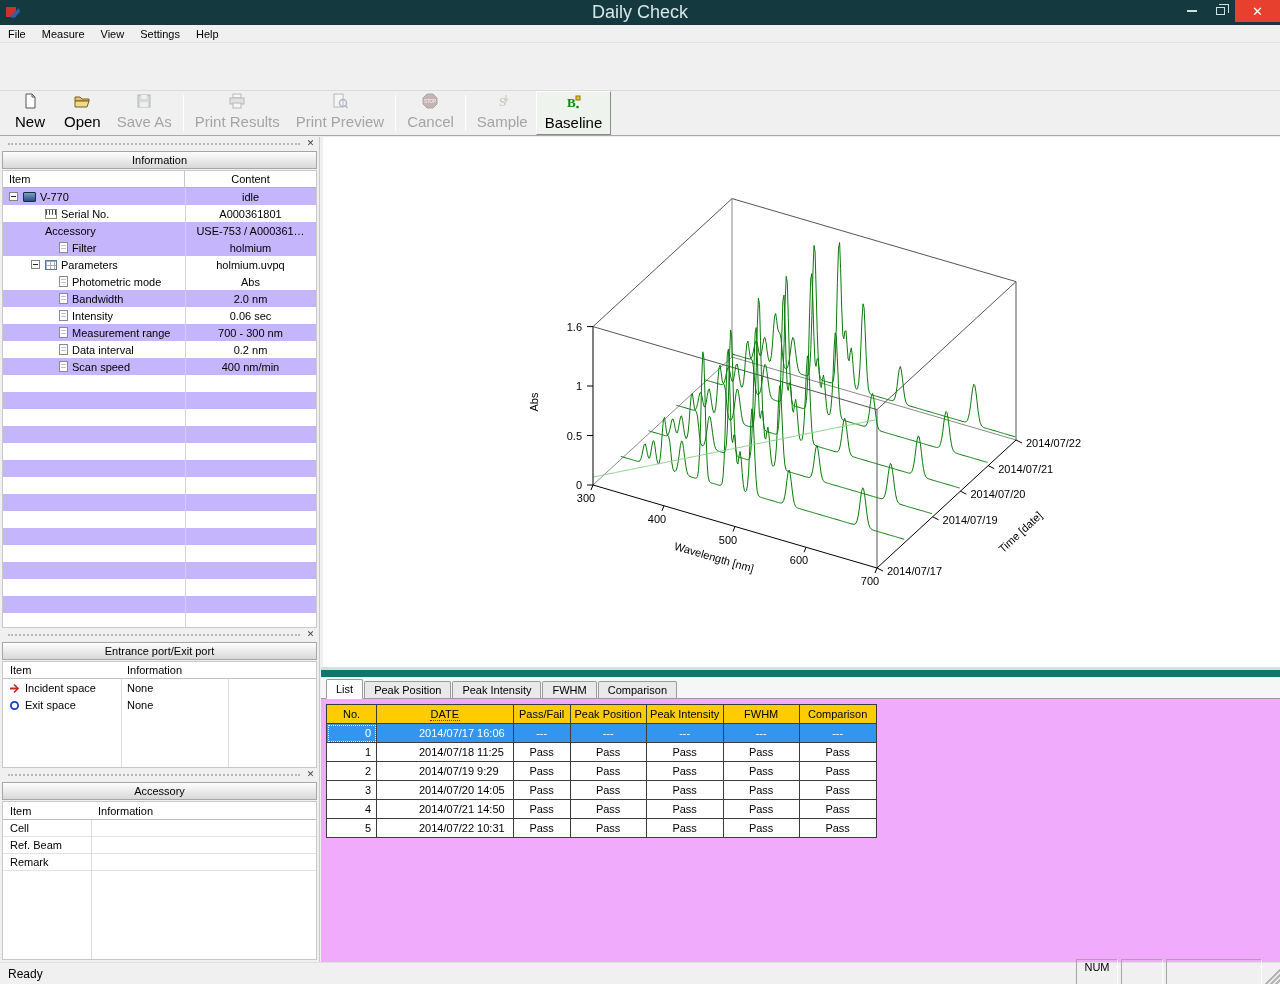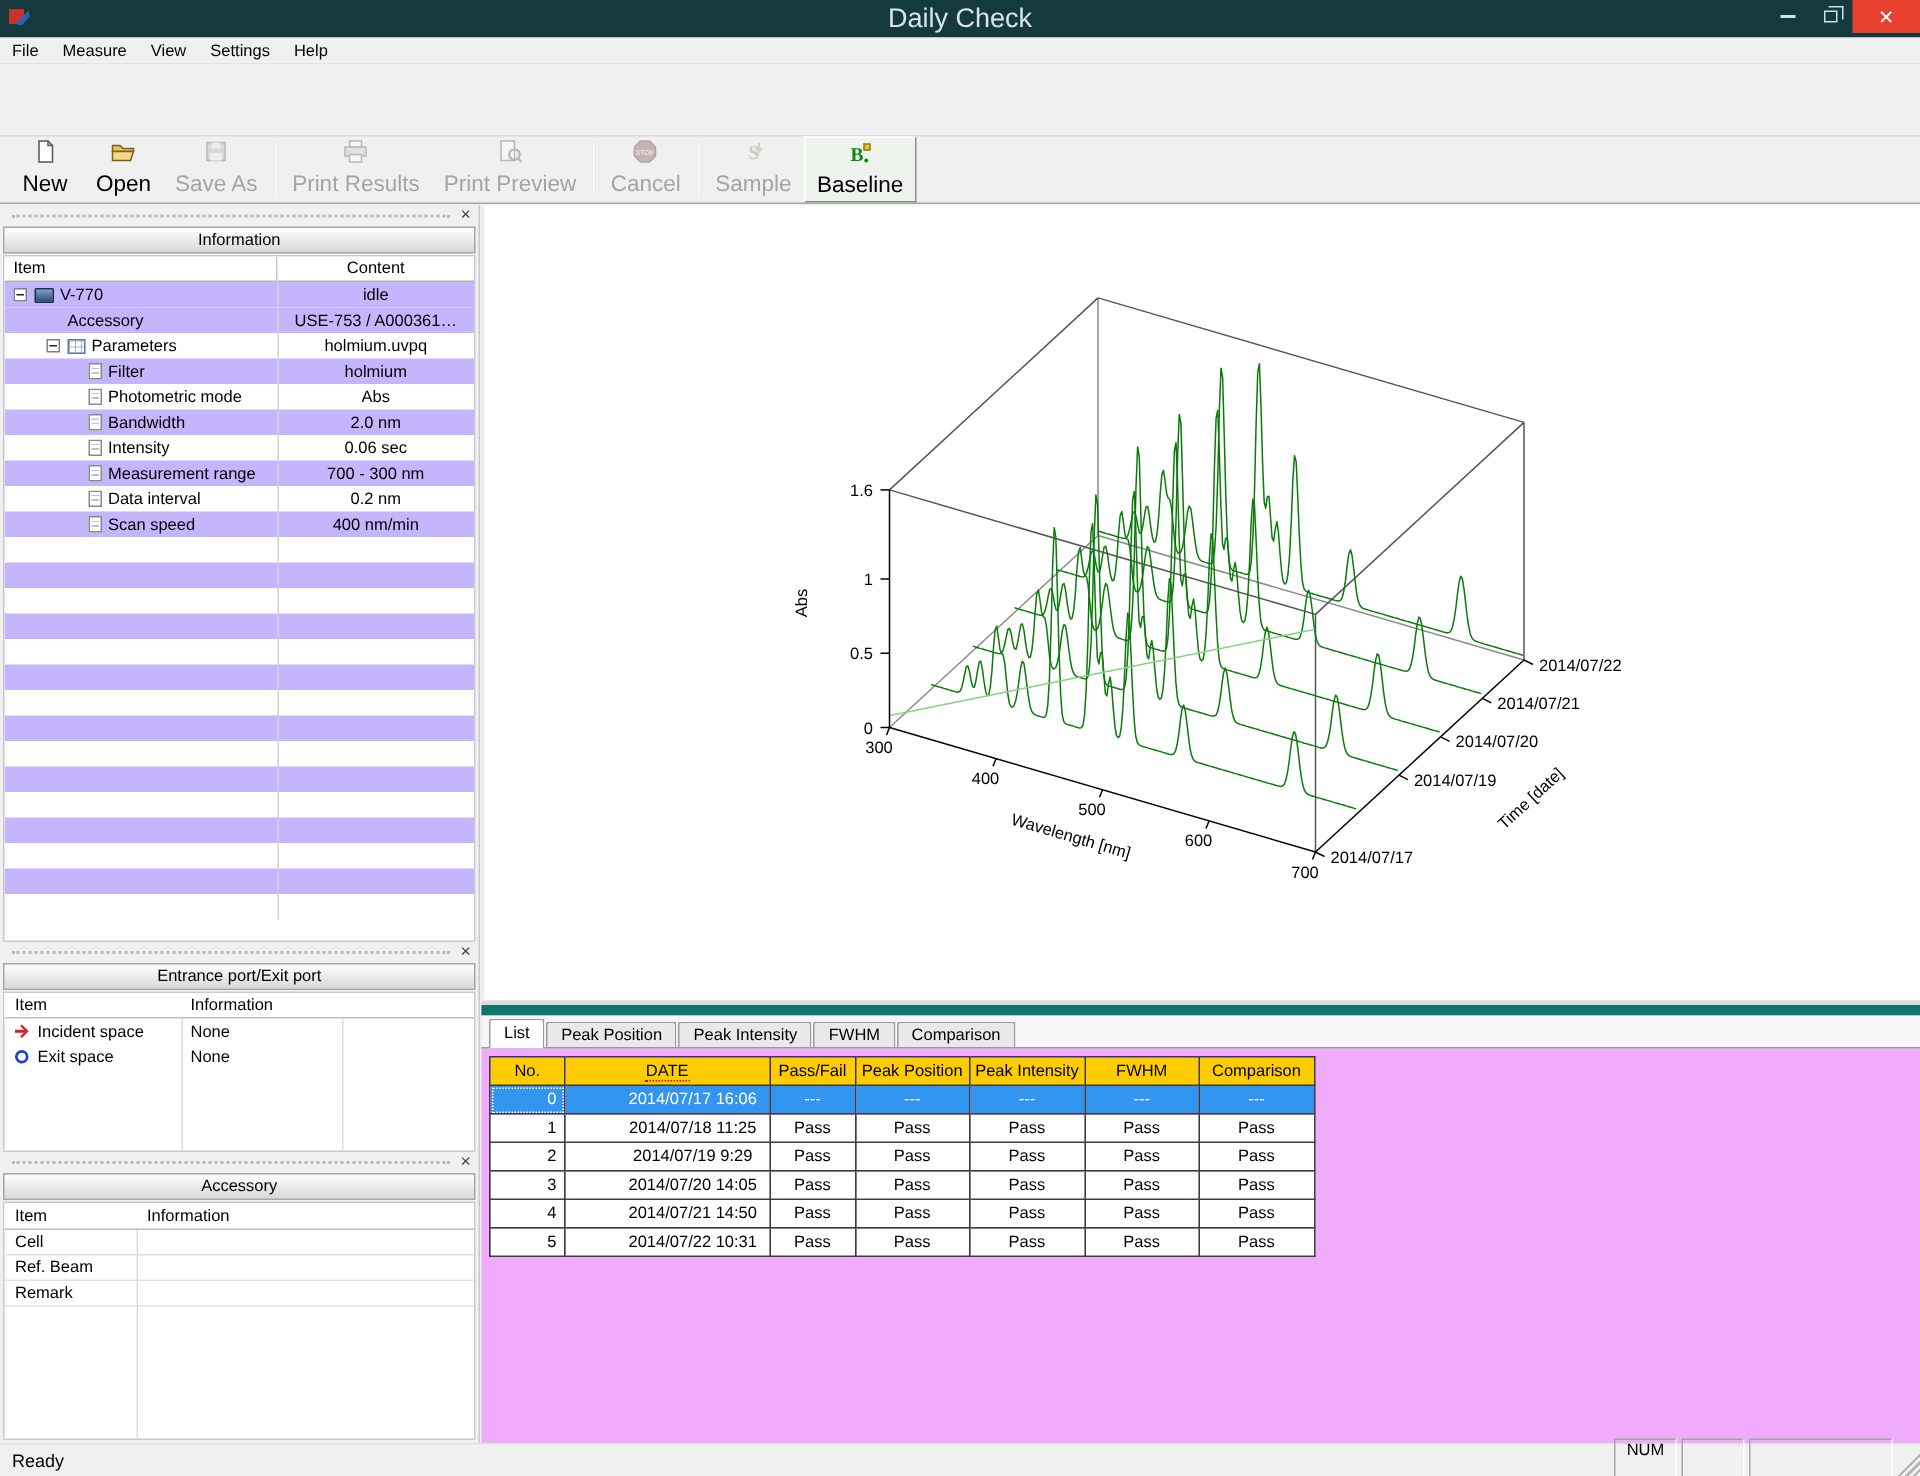--- a/index.html
+++ b/index.html
@@ -99,21 +99,21 @@
   .results-area{position:absolute;left:321px;top:670px;width:959px;height:292px;background:#f0abfc;border-top:7px solid #0f766e;}
   .tabs{display:flex;align-items:flex-end;height:22px;padding-left:5px;background:#f6f6f6;border-bottom:1px solid #9a9a9a;}
   .tab{padding:0 9px;border:1px solid #9a9a9a;border-bottom:none;background:#e9e9e9;margin-right:1px;border-radius:2px 2px 0 0;height:17px;line-height:16px;}
   .tab.active{background:#fff;height:20px;line-height:19px;position:relative;top:1px;border-bottom:1px solid #fff;}
   .results-table-wrap{position:absolute;left:5px;top:27px;}
   table.results{border-collapse:collapse;table-layout:fixed;font-size:11px;}
   table.results th,table.results td{border:1px solid #3c3c3c;height:19px;padding:0 2px;overflow:hidden;white-space:nowrap;}
   table.results th{background:#fc0;font-weight:normal;text-align:center;}
   table.results td{background:#fff;text-align:center;}
   table.results td.num{text-align:right;padding-right:5px;}
-  table.results td.date{text-align:center;padding-right:8px;padding-left:42px;}
+  table.results td.date{text-align:left;padding-right:8px;padding-left:42px;}
   table.results tr.sel td{background:#3296f0;color:#fff;}
   table.results tr.sel td.num{outline:1px dotted #fff;outline-offset:-2px;}
   .date-underline{border-bottom:1px dotted #d00;padding:0 1px;}
 
   
   .statusbar{position:absolute;left:0;top:962px;width:1280px;height:22px;background:#f0f0f0;border-top:1px solid #e0e0e0;display:flex;align-items:center;font-size:12px;}
   .status-ready{padding-left:8px;flex:1;}
   .status-cell{height:30px;border:1px solid;border-color:#a5a5a5 #fff #fff #a5a5a5;margin-right:3px;line-height:15px;text-align:center;font-size:11px;}
   .sc-num{width:42px;} .sc-b{width:42px;} .sc-c{width:96px;}
   .grip-corner{width:15px;height:100%;background:
@@ -250,41 +250,49 @@
     </div>
     <div class="info-body" id="info-rows">
         <div class="trow alt">
           <div class="tcell-item" style="padding-left:6px">
             <span class="expander"></span>
             <span class="ic icon-spectrometer"></span>
             <span>V-770</span>
           </div>
           <div class="tcell-content">idle</div>
         </div>
+        <div class="trow">
+          <div class="tcell-item" style="padding-left:28px">
+            <span class="tree-spacer"></span>
+            <span class="ic icon-serial"></span>
+            <span>Serial No.</span>
+          </div>
+          <div class="tcell-content">A000361801</div>
+        </div>
         <div class="trow alt">
           <div class="tcell-item" style="padding-left:28px">
             <span class="tree-spacer"></span>
             <span>Accessory</span>
           </div>
           <div class="tcell-content">USE-753 / A000361…</div>
+        </div>
+        <div class="trow alt">
+          <div class="tcell-item" style="padding-left:56px">
+            <span class="ic icon-param"></span>
+            <span>Filter</span>
+          </div>
+          <div class="tcell-content">holmium</div>
         </div>
         <div class="trow">
           <div class="tcell-item" style="padding-left:28px">
             <span class="expander"></span>
             <span class="ic icon-parameters"></span>
             <span>Parameters</span>
           </div>
           <div class="tcell-content">holmium.uvpq</div>
-        </div>
-        <div class="trow alt">
-          <div class="tcell-item" style="padding-left:56px">
-            <span class="ic icon-param"></span>
-            <span>Filter</span>
-          </div>
-          <div class="tcell-content">holmium</div>
         </div>
         <div class="trow">
           <div class="tcell-item" style="padding-left:56px">
             <span class="ic icon-param"></span>
             <span>Photometric mode</span>
           </div>
           <div class="tcell-content">Abs</div>
         </div>
         <div class="trow alt">
           <div class="tcell-item" style="padding-left:56px">

